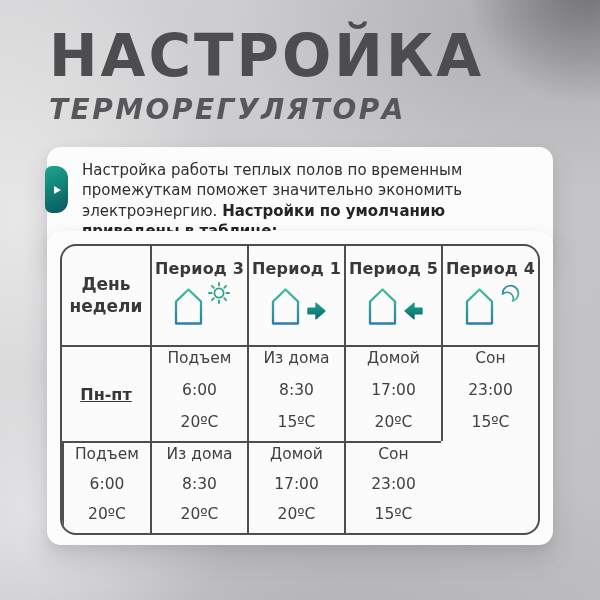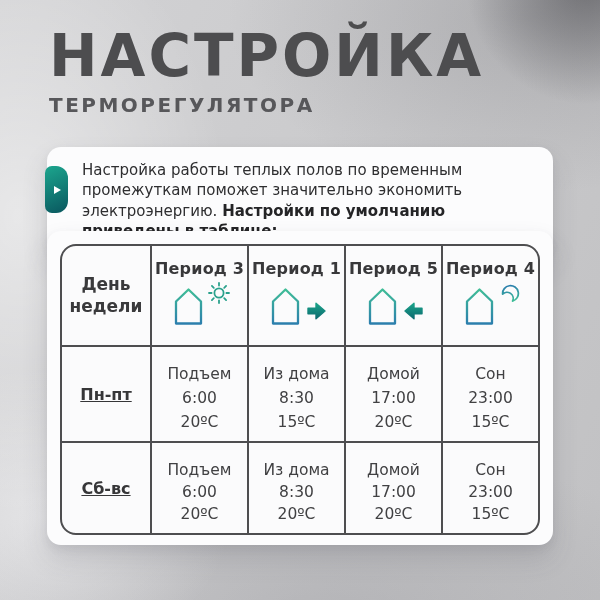--- a/index.html
+++ b/index.html
@@ -18,22 +18,23 @@
     background-color:#c9c9cb;
   }
 
   
   .hdr { position:absolute; left:49px; top:27px; }
   .hdr h1 {
     font-size:58px; line-height:1.02; font-weight:800; letter-spacing:3px;
     color:#4d4d4f;
   }
   .hdr .sub {
-    margin-top:7px; font-size:20px; font-weight:700; letter-spacing:2.5px;
+    margin-top:7px; font-size:28px; font-weight:700; letter-spacing:2.5px;
     color:#57575a;
+    font-style:italic;
   }
 
   
   .card {
     position:absolute; left:47px; width:506px; background:#fcfcfd;
     border-radius:14px;
     box-shadow:0 14px 26px rgba(70,70,80,.16), 0 4px 8px rgba(70,70,80,.08);
   }
 
   
@@ -74,21 +75,21 @@
   .period-head .plabel { font-size:16px; font-weight:700; color:#38383a; letter-spacing:.2px; }
   .icon-wrap { display:flex; align-items:flex-start; margin-top:7px; }
   .acc-sun  { margin:-3px 0 0 1px; }
   .acc-arrow{ margin:17px 0 0 3px; }
   .acc-moon { margin:-2px 0 0 2px; }
 
   .day-cell { align-items:center; justify-content:center;
     font-size:16px; font-weight:700; color:#363638;text-decoration:underline; }
 
   .data-cell { flex-direction:column; align-items:center; justify-content:space-between;
-    padding:20px 2px 11px; text-align:center; }
+    padding:4px 2px 11px; text-align:center; }
   .data-cell span { font-size:15.5px; color:#414143; line-height:1; }
 
   .svgdefs { position:absolute; width:0; height:0; }
 </style>
 </head>
 <body>
 
 <svg class="svgdefs" aria-hidden="true">
   <defs>
     <linearGradient id="tealStroke" x1="0" y1="0" x2="0" y2="1">
@@ -195,21 +196,20 @@
         <span>Домой</span>
         <span>17:00</span>
         <span>20ºC</span>
       </div>
       <div class="cell data-cell">
         <span>Сон</span>
         <span>23:00</span>
         <span>15ºC</span>
       </div>
 
-      <div class="cell c0 day-cell">Сб-вс</div>
 
       <div class="cell data-cell">
         <span>Подъем</span>
         <span>6:00</span>
         <span>20ºC</span>
       </div>
       <div class="cell data-cell">
         <span>Из дома</span>
         <span>8:30</span>
         <span>20ºC</span>

